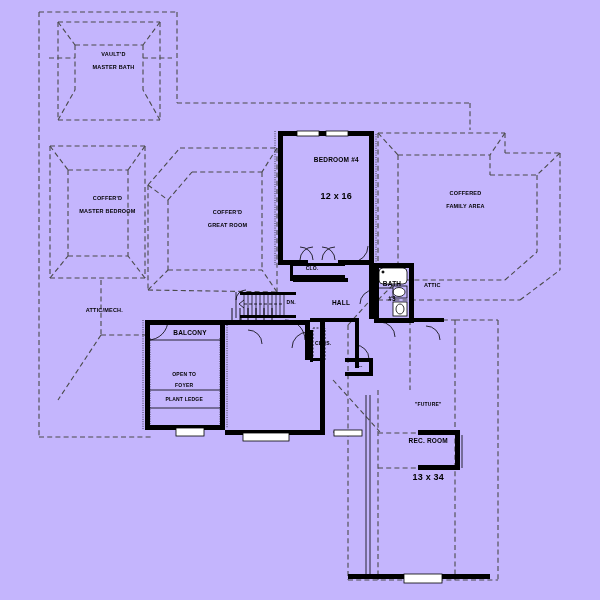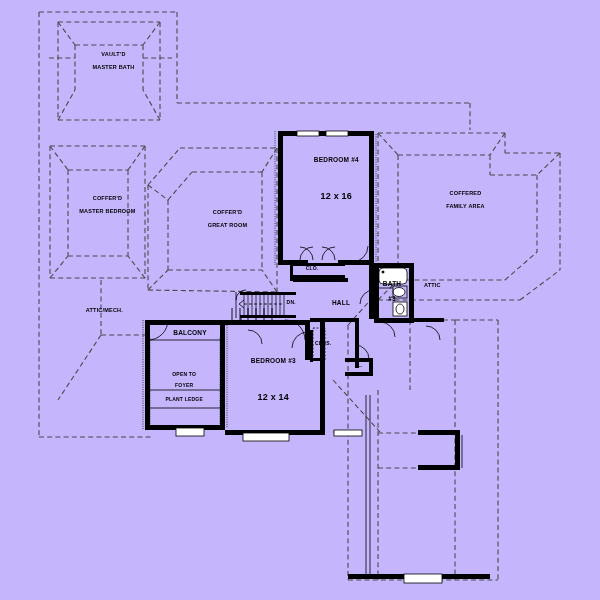--- a/index.html
+++ b/index.html
@@ -303,25 +303,26 @@
   <div class="lbl lbl-s" style="left:462px; top:200px;">
     <span>COFFERED</span><br>
     <span>FAMILY AREA</span>
   </div>
 
   <div class="lbl" style="left:327px; top:176px;">
     <span class="lbl-m">BEDROOM #4</span><br>
     <span class="lbl-dim">12 x 16</span>
   </div>
 
-  <div class="lbl" style="left:264px; top:377px;">
-    <span class="lbl-m">BEDROOM #3</span><br>
-    <span class="lbl-dim">12 x 14</span>
-  </div>
-
+
+  <div class="lbl" style="left:419px; top:438px;">
+    <span class="lbl-xs">"FUTURE"</span><br>
+    <span class="lbl-m">REC. ROOM</span><br>
+    <span class="lbl-dim">13 x 34</span>
+  </div>
 
   <div class="lbl lbl-s" style="left:101px; top:310px;">
     <span>ATTIC/MECH.</span>
   </div>
 
   <div class="lbl lbl-m" style="left:388px; top:292px;">
     <span>BATH</span><br>
     <span>#3</span>
   </div>
 

